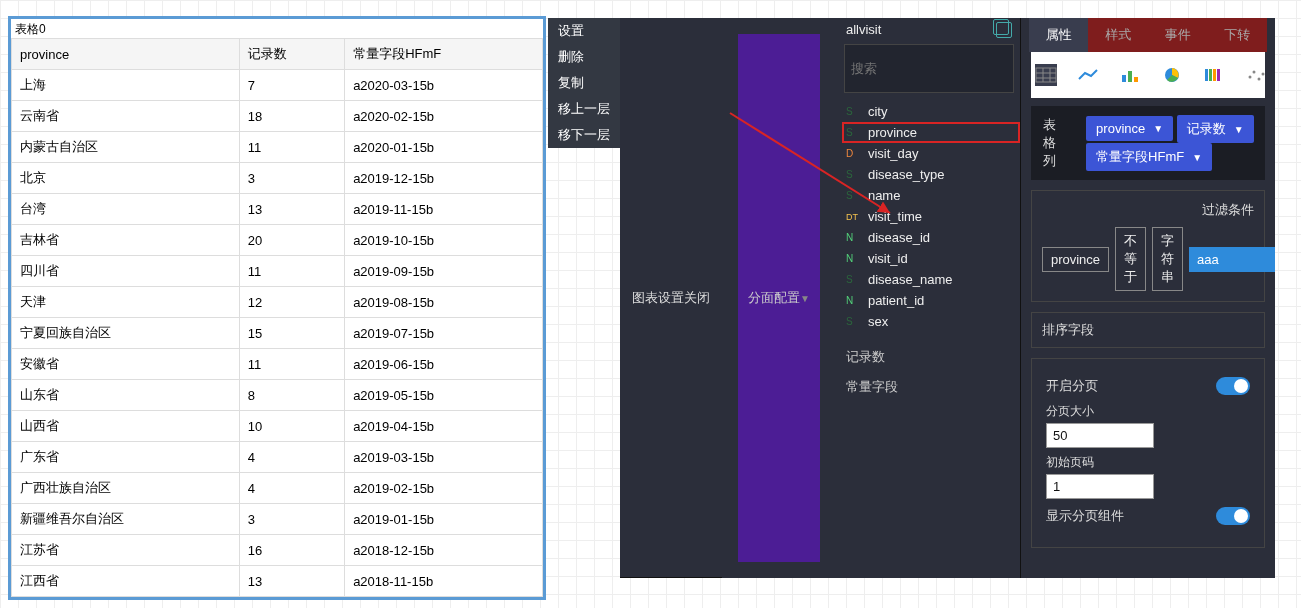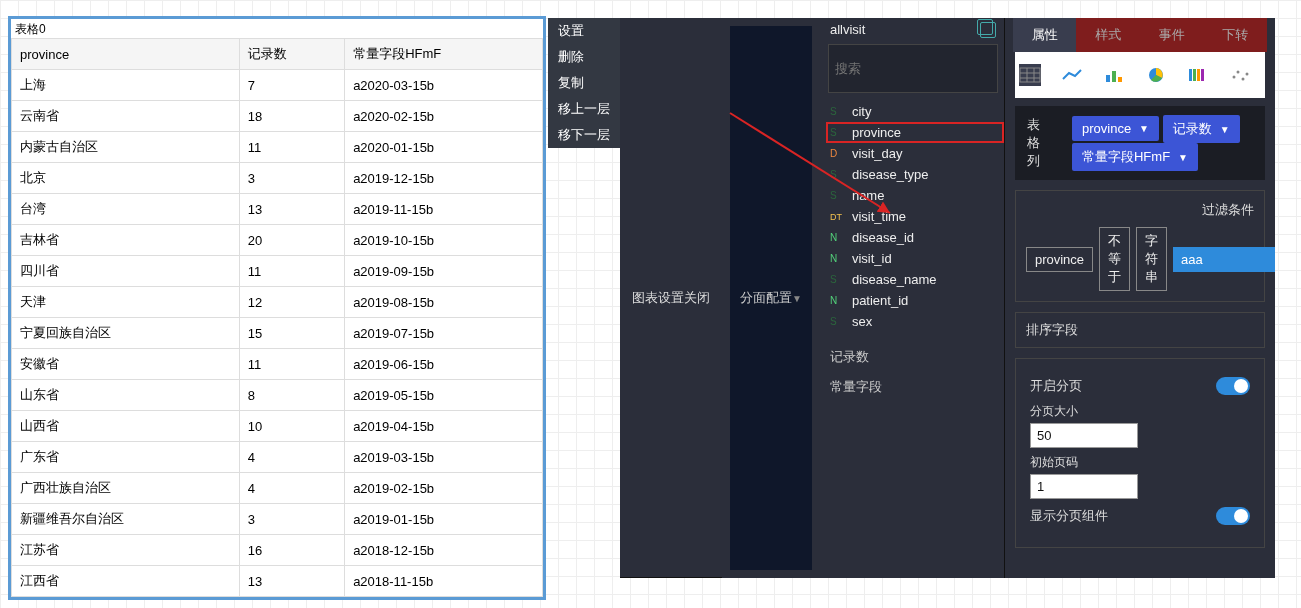--- a/index.html
+++ b/index.html
@@ -39,22 +39,22 @@
     width:655px; height:560px;
     background:#2B2E3A; color:#ddd; font-size:13px;
     display:flex; flex-direction:row;
   }
   .panel-head {
     display:flex; justify-content:space-between; align-items:center;
     padding:6px 12px; background:#2B2E3A; border-bottom:1px solid #111;
   }
   .panel-body { display:flex; flex:1; overflow:hidden; }
   .collap {
-    margin:8px; padding:8px 10px;
-    background:#0f172a; color:#ccc;
+    margin:16px; padding:8px 10px;
+    background:#4c1d95; color:#ccc;
     display:flex; justify-content:space-between; align-items:center;
   }
   .collap .chev { color:#888; font-size:10px; }
   
   .fieldcol { width:185px; padding:0 0 0 6px; border-right:1px solid #111; }
   .dsrow { display:flex; padding:4px 8px 6px 4px; }
   .dsname { flex:1; font-size:13px; color:#eee; font-weight:500; }
   .copyic {
     width:16px; height:16px; border:1px solid #4aa; border-radius:2px;
     position:relative;

